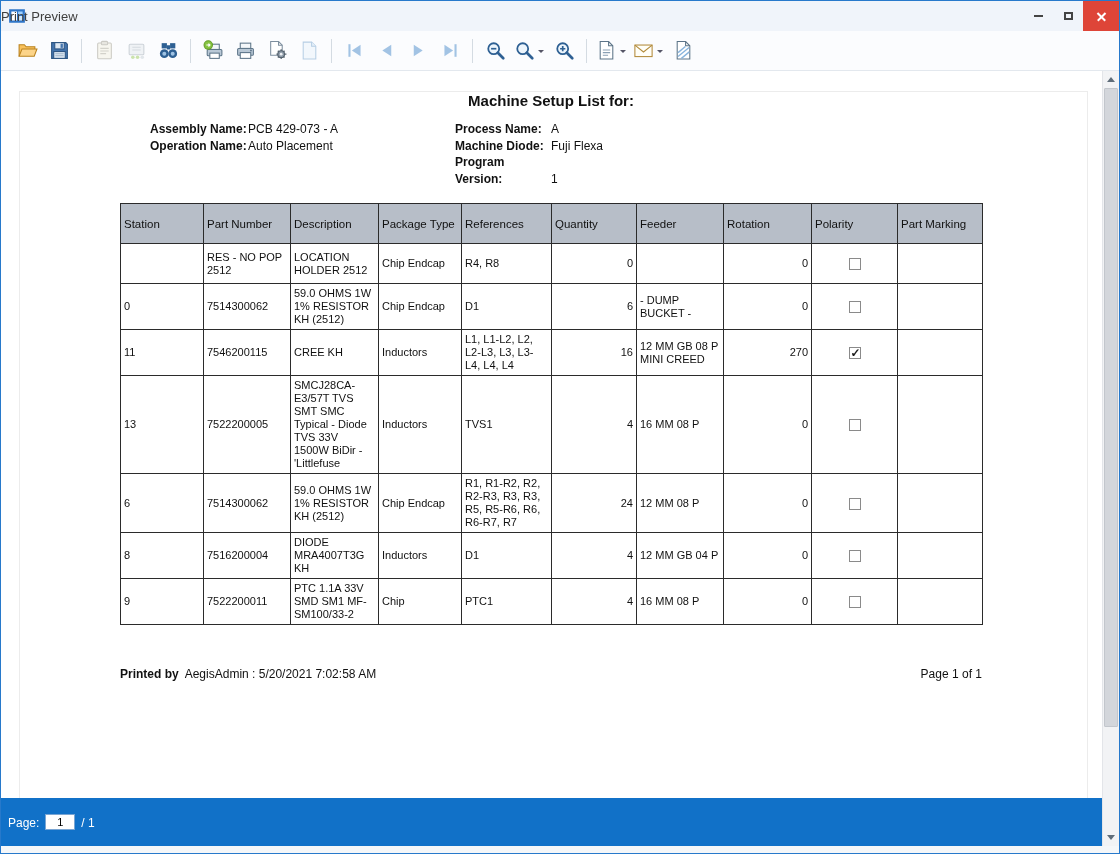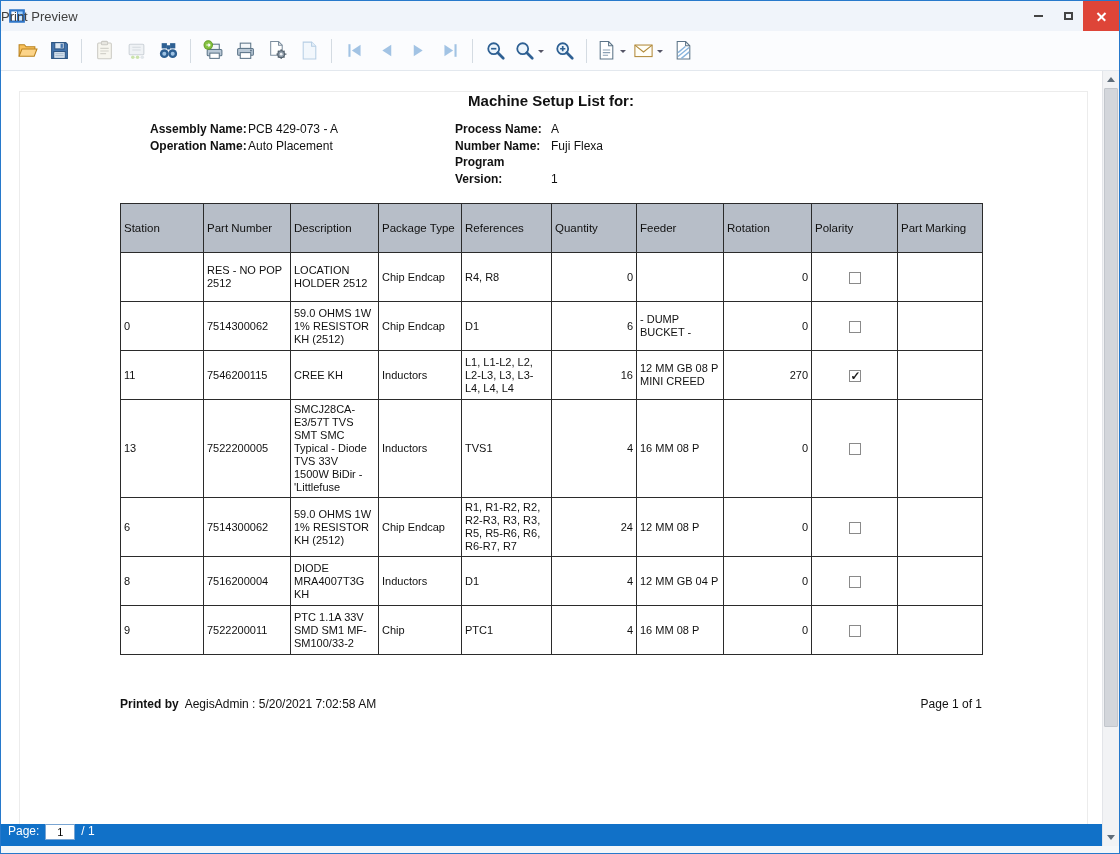--- a/index.html
+++ b/index.html
@@ -40,31 +40,31 @@
   .fields{display:flex;font-size:12px;margin-left:30px}
   .fg{line-height:16.5px}
   .fg1{width:305px}
   .flabel{font-weight:bold;display:inline-block}
   .fg1 .flabel{width:98px}
   .fg2 .flabel{width:96px}
 
   table.setup{border-collapse:collapse;table-layout:fixed;width:862px;margin-top:16px;font-size:11px}
   .setup th{background:#b7bec8;font-weight:normal;text-align:left;padding:3px 3px;border:1px solid #2b2b2b;font-size:11.5px;height:20px}
   .setup td{border:1px solid #2b2b2b;padding:3px 3px;vertical-align:middle;line-height:13px;overflow-wrap:break-word;min-height:38px}
-  .setup tr{height:49px}
+  .setup tr{height:40px}
   .c-right{text-align:right}
   .c-center{text-align:center}
   .cbx{display:inline-block;width:12px;height:12px;border:1px solid #8a8a8a;background:#fff;vertical-align:middle;position:relative}
   .cbx.on::after{content:"\2713";position:absolute;left:0;top:-1px;width:12px;font-size:12px;font-weight:bold;color:#1a1a1a;line-height:13px}
 
   .doc-footer{display:flex;justify-content:space-between;margin-top:42px;font-size:12px}
   .pb-label{font-weight:bold;margin-right:6px}
 
   
-  .statusbar{flex:0 0 22px;background:#1171c8;display:flex;align-items:flex-start;padding:0 7px;color:#fff;font-size:12px;gap:6px}
+  .statusbar{flex:0 0 22px;background:#1171c8;display:flex;align-items:flex-end;padding:16px 7px;color:#fff;font-size:12px;gap:6px}
   .page-input{width:30px;height:16px;border:1px solid #79a5d3;font-size:11px;text-align:center;padding:0;font-family:"Liberation Sans",sans-serif}
 
   
   .vscroll{flex:0 0 17px;background:#f2f3f5;border-left:1px solid #e3e5e9;display:flex;flex-direction:column}
   .varrow{height:16px;display:flex;align-items:center;justify-content:center}
   .tri-up{width:0;height:0;border:4px solid transparent;border-bottom:5px solid #5f6d7a;margin-top:-3px}
   .tri-down{width:0;height:0;border:4px solid transparent;border-top:5px solid #5f6d7a;margin-bottom:-3px}
   .vtrack{flex:1;position:relative}
   .vthumb{position:absolute;top:1px;left:1px;right:1px;height:86%;background:#d3d6db;border:1px solid #c2c6cc;border-radius:1px}
   .bottomstrip{flex:0 0 7px;background:#f5f7f9}
@@ -289,21 +289,21 @@
           <div class="content">
             <div class="doc-title">Machine Setup List for:</div>
 
             <div class="fields">
               <div class="fg fg1">
                 <div><span class="flabel">Assembly Name:</span><span>PCB 429-073 - A</span></div>
                 <div><span class="flabel">Operation Name:</span><span>Auto Placement</span></div>
               </div>
               <div class="fg fg2">
                 <div><span class="flabel">Process Name:</span><span>A</span></div>
-                <div><span class="flabel">Number Name:</span><span>Fuji Flexa</span></div>
+                <div><span class="flabel">Machine Diode:</span><span>Fuji Flexa</span></div>
                 <div><span class="flabel">Program Version:</span><span>1</span></div>
               </div>
             </div>
 
             <table class="setup">
               <colgroup>
                 <col style="width:83px">
                   <col style="width:87px">
                   <col style="width:88px">
                   <col style="width:83px">

